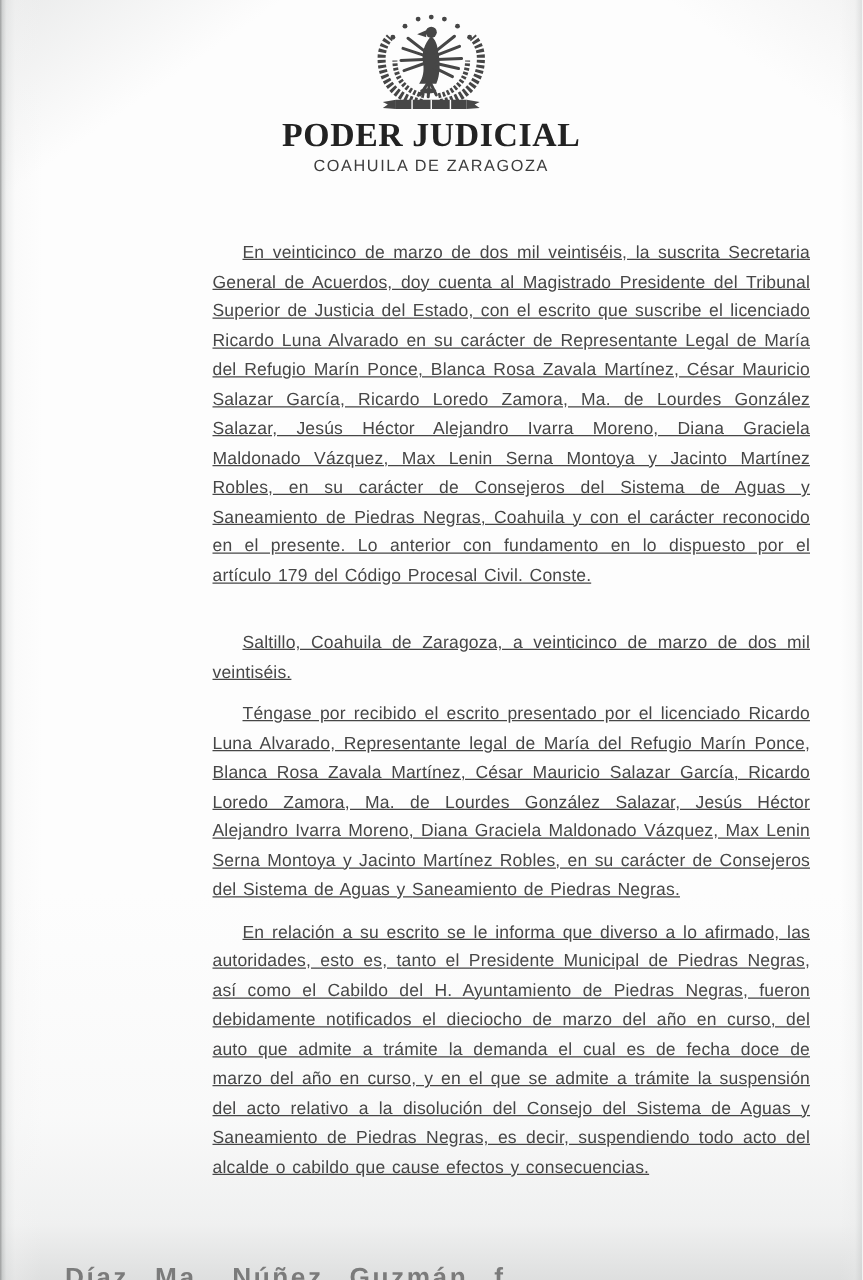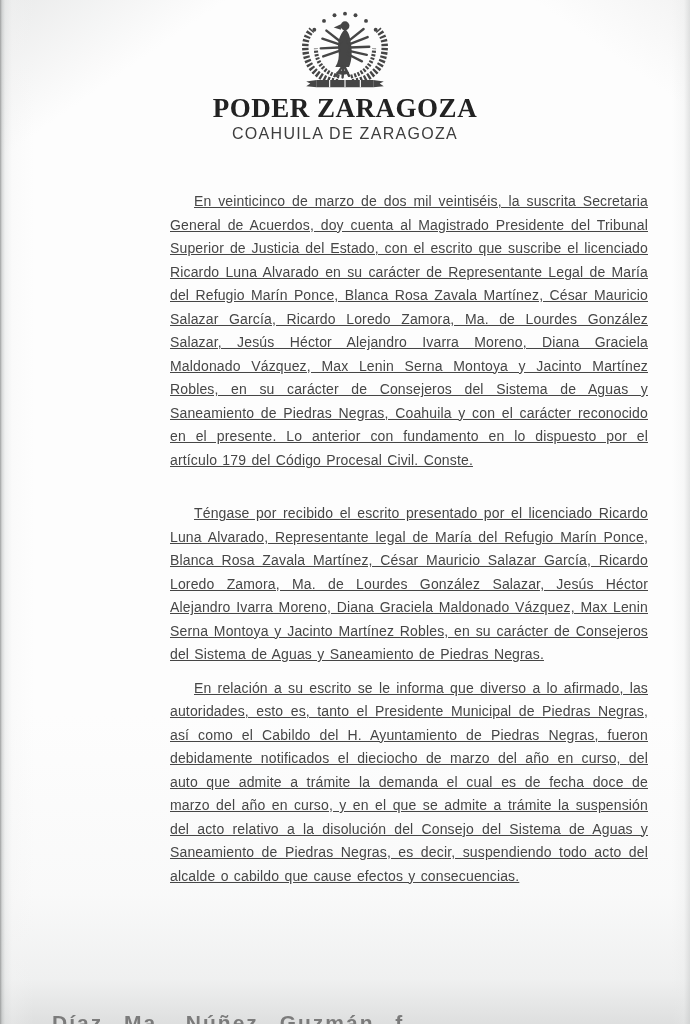--- a/index.html
+++ b/index.html
@@ -18,21 +18,21 @@
   }
   .header{position:absolute;top:8px;left:0;width:100%;text-align:center;}
   .emblem{display:block;margin:0 auto;opacity:.88;}
   .title{
     font-family:"Liberation Serif",serif;
     font-size:27px;font-weight:600;letter-spacing:.5px;
     color:#222;line-height:1;margin-top:3px;
   }
   .subtitle{
     font-family:"Liberation Sans",sans-serif;
-    font-size:16px;letter-spacing:1.3px;color:#3d3d3d;
+    font-size:13px;letter-spacing:1.3px;color:#3d3d3d;
     line-height:1;margin-top:4px;text-align:center;
   }
   .doc-body{
     position:absolute;top:190px;left:170px;width:478px;
     color:#464646;
   }
   .doc-body p{
     margin:0 0 10px 0;
     font-size:14px;line-height:23.5px;
     text-align:justify;text-indent:24px;
@@ -96,25 +96,26 @@
         <path d="M30,89 L100,89 L100,98 L30,98 Z"></path>
         <path d="M30,89 L17,91 L22,93.5 L17,97 L30,98 Z"></path>
         <path d="M100,89 L113,91 L108,93.5 L113,97 L100,98 Z"></path>
       </g>
       <g stroke="#ffffff" stroke-width="1.4">
         <path d="M46,89 L46,98"></path>
           <path d="M65,89 L65,98"></path>
           <path d="M84,89 L84,98"></path>
       </g>
     </svg>
-    <div class="title">PODER ZARAGOZA</div>
+    <div class="title">PODER JUDICIAL</div>
     <div class="subtitle">COAHUILA DE ZARAGOZA</div>
   </div>
 
   <div class="doc-body">
     <p class="gap-large">En veinticinco de marzo de dos mil veintiséis, la suscrita Secretaria General de Acuerdos, doy cuenta al Magistrado Presidente del Tribunal Superior de Justicia del Estado, con el escrito que suscribe el licenciado Ricardo Luna Alvarado en su carácter de Representante Legal de María del Refugio Marín Ponce, Blanca Rosa Zavala Martínez, César Mauricio Salazar García, Ricardo Loredo Zamora, Ma. de Lourdes González Salazar, Jesús Héctor Alejandro Ivarra Moreno, Diana Graciela Maldonado Vázquez, Max Lenin Serna Montoya y Jacinto Martínez Robles, en su carácter de Consejeros del Sistema de Aguas y Saneamiento de Piedras Negras, Coahuila y con el carácter reconocido en el presente. Lo anterior con fundamento en lo dispuesto por el artículo 179 del Código Procesal Civil. Conste.</p>
+    <p>Saltillo, Coahuila de Zaragoza, a veinticinco de marzo de dos mil veintiséis.</p>
     <p>Téngase por recibido el escrito presentado por el licenciado Ricardo Luna Alvarado, Representante legal de María del Refugio Marín Ponce, Blanca Rosa Zavala Martínez, César Mauricio Salazar García, Ricardo Loredo Zamora, Ma. de Lourdes González Salazar, Jesús Héctor Alejandro Ivarra Moreno, Diana Graciela Maldonado Vázquez, Max Lenin Serna Montoya y Jacinto Martínez Robles, en su carácter de Consejeros del Sistema de Aguas y Saneamiento de Piedras Negras.</p>
     <p>En relación a su escrito se le informa que diverso a lo afirmado, las autoridades, esto es, tanto el Presidente Municipal de Piedras Negras, así como el Cabildo del H. Ayuntamiento de Piedras Negras, fueron debidamente notificados el dieciocho de marzo del año en curso, del auto que admite a trámite la demanda el cual es de fecha doce de marzo del año en curso, y en el que se admite a trámite la suspensión del acto relativo a la disolución del Consejo del Sistema de Aguas y Saneamiento de Piedras Negras, es decir, suspendiendo todo acto del alcalde o cabildo que cause efectos y consecuencias.</p>
   </div>
 
   <div class="cutoff-line">Díaz  Ma. Núñez  Guzmán  f</div>
 
 </div>
 
 </body></html>

